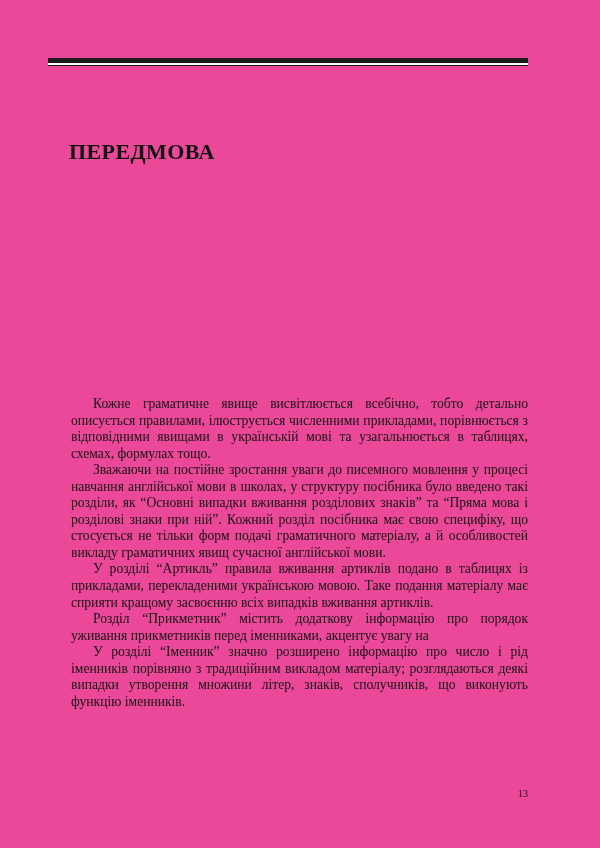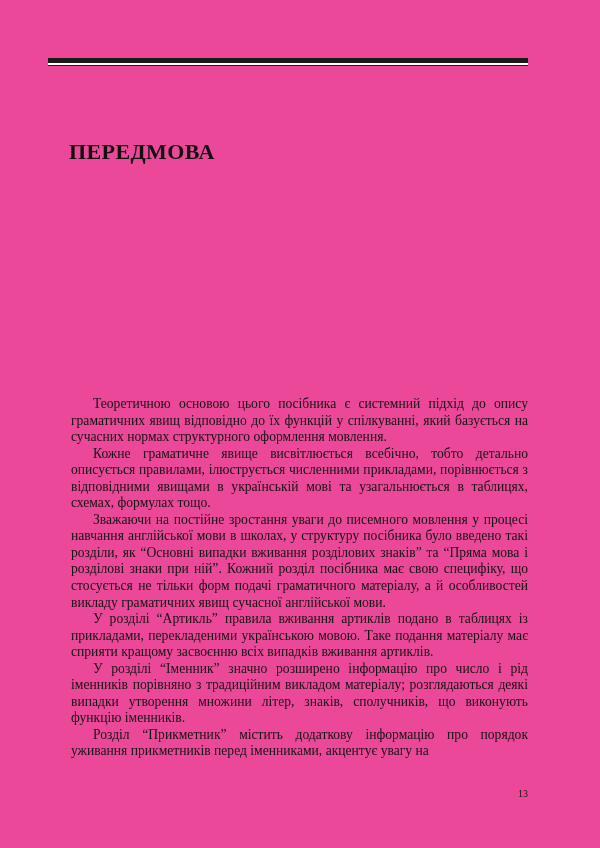--- a/index.html
+++ b/index.html
@@ -93,29 +93,28 @@
   <div class="header-rule">
     <div class="bar-thick"></div>
     <div class="bar-gap"></div>
     <div class="bar-thin"></div>
   </div>
 
   <h1 class="chapter-title">ПЕРЕДМОВА</h1>
 
   <div class="body-block">
 
-    <p>Теоретичною основою цього посібника є системний підхід до опису граматичних явищ відповідно до їх функцій у спілкуванні, який базується на сучасних нормах структурного оформлення мовлення.</p>
 
     <p>Кожне граматичне явище висвітлюється всебічно, тобто детально описується правилами, ілюструється численними прикладами, порівнюється з відповідними явищами в українській мові та узагальнюється в таблицях, схемах, формулах тощо.</p>
 
     <p>Зважаючи на постійне зростання уваги до писемного мовлення у процесі навчання англійської мови в школах, у структуру посібника було введено такі розділи, як “Основні випадки вживання розділових знаків” та “Пряма мова і розділові знаки при ній”. Кожний розділ посібника має свою специфіку, що стосується не тільки форм подачі граматичного матеріалу, а й особливостей викладу граматичних явищ сучасної англійської мови.</p>
 
     <p><span>У розділі </span><span class="term">“Артикль”</span><span> правила вживання артиклів подано в таблицях із прикладами, перекладеними українською мовою. Таке подання матеріалу має сприяти кращому засвоєнню всіх випадків вживання артиклів.</span></p>
 
+    <p><span>Розділ </span><span class="term">“Прикметник”</span><span> містить додаткову інформацію про порядок уживання прикметників перед іменниками, акцентує увагу на</span></p>
+
     <p><span>У розділі </span><span class="term">“Іменник”</span><span> значно розширено інформацію про число і рід іменників порівняно з традиційним викладом матеріалу; розглядаються деякі випадки утворення множини літер, знаків, сполучників, що виконують функцію іменників.</span></p>
-
-    <p><span>Розділ </span><span class="term">“Прикметник”</span><span> містить додаткову інформацію про порядок уживання прикметників перед іменниками, акцентує увагу на</span></p>
 
   </div>
 
   <div class="folio">13</div>
 
 </div>
 
 </body></html>

